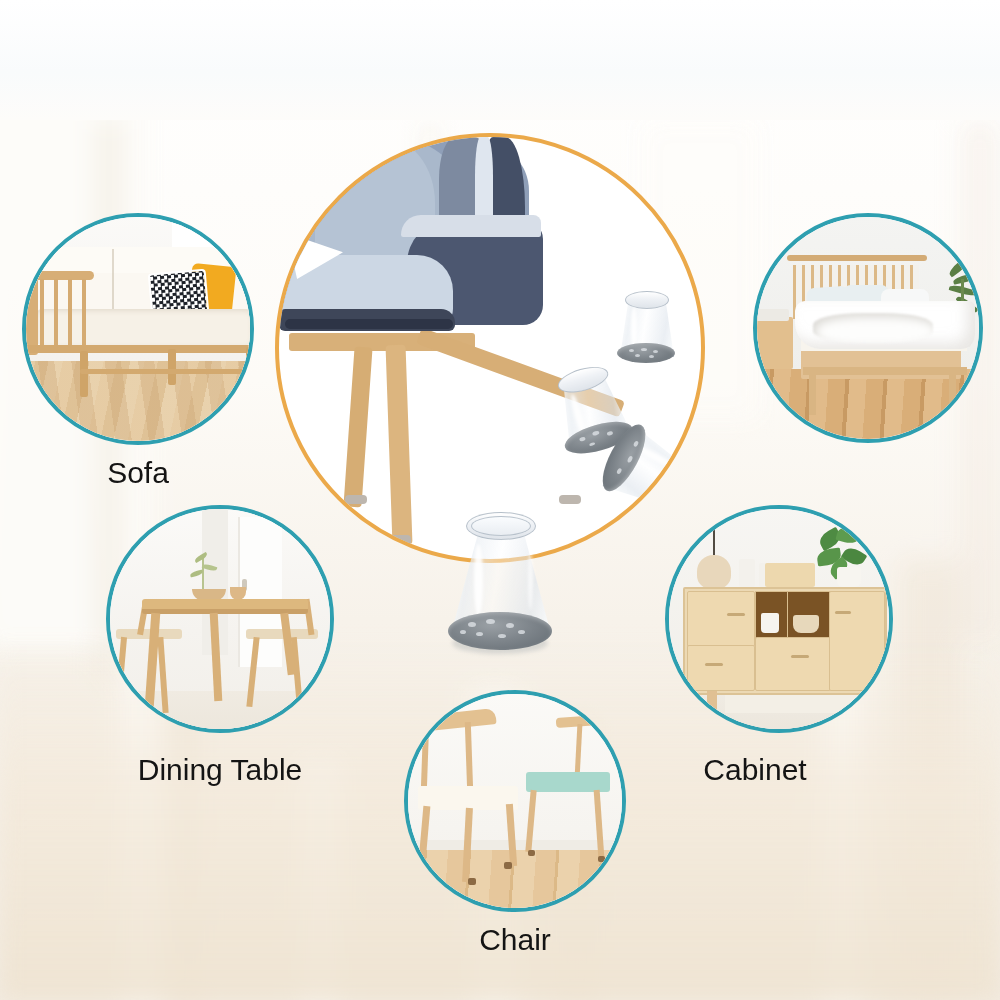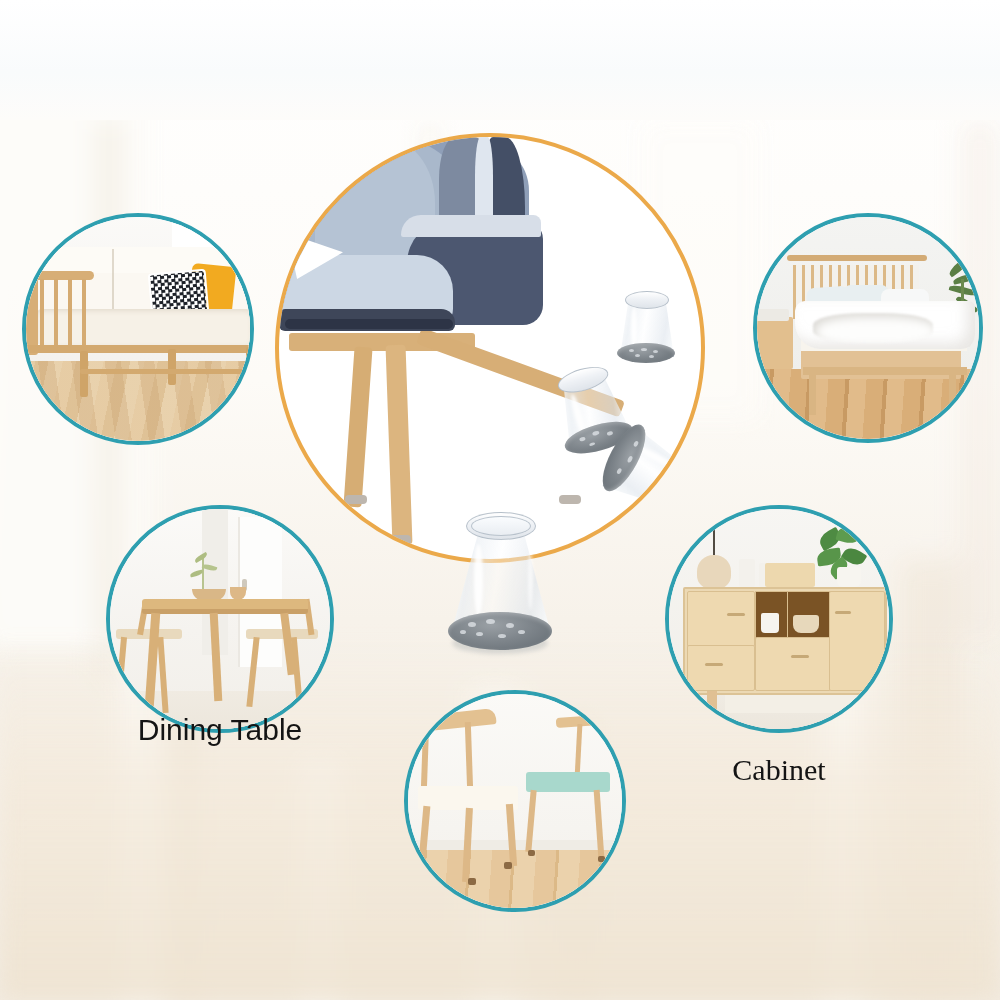--- a/index.html
+++ b/index.html
@@ -193,20 +193,21 @@
       <div class="sofa-spindle" style="left:32px;"></div>
       <div class="sofa-spindle" style="left:46px;"></div>
       <div class="sofa-spindle" style="left:60px;"></div>
       <div class="sofa-rail"></div>
       <div class="sofa-leg" style="left:58px;top:138px;"></div>
       <div class="sofa-leg" style="left:146px;top:136px;height:36px;"></div>
       <div class="sofa-leg" style="left:224px;top:134px;height:32px;"></div>
       <div class="sofa-rail" style="left:58px;top:156px;width:172px;height:5px;"></div>
     </div>
   </div>
+  <div class="cap-label" style="left:22px;top:458px;width:232px;">Sofa</div>
 
   <div class="thumb" style="left:753px;top:213px;width:230px;height:230px;">
     <div class="scene">
       <div class="bed-wall"></div>
       <div class="bed-floor"></div>
       <div class="bed-night"></div>
       <div class="bed-nightbk"></div>
       <div class="bed-plant">
         <div class="leaf" style="left:2px;top:2px;width:24px;height:8px;transform:rotate(-38deg);"></div>
         <div class="leaf" style="left:8px;top:14px;width:26px;height:7px;transform:rotate(-12deg);"></div>
@@ -259,21 +260,21 @@
         <div class="dt-leg" style="left:64px;top:0px;width:6px;height:36px;transform:rotate(-8deg);"></div>
       </div>
 
       <div class="dt-top"></div>
       <div class="dt-top2"></div>
       <div class="dt-leg" style="left:42px;top:108px;width:9px;height:94px;transform:rotate(4deg);"></div>
       <div class="dt-leg" style="left:106px;top:108px;width:8px;height:88px;transform:rotate(-3deg);"></div>
       <div class="dt-leg" style="left:178px;top:108px;width:8px;height:62px;transform:rotate(-7deg);"></div>
     </div>
   </div>
-  <div class="cap-label" style="left:86px;top:715px;width:268px;">Dining Table</div>
+  <div class="cap-label" style="left:86px;top:755px;width:268px;">Dining Table</div>
 
   <div class="thumb" style="left:665px;top:505px;width:228px;height:228px;">
     <div class="scene">
       <div class="cb-wall"></div>
       <div class="cb-floor"></div>
       <div class="cb-lamp"></div>
       <div class="cb-lampb"></div>
       <div class="cb-vase"></div>
       <div class="cb-vase" style="left:94px;top:58px;width:14px;height:24px;"></div>
       <div class="cb-box"></div>
@@ -295,21 +296,21 @@
       <div class="cb-mug" style="left:96px;top:108px;width:18px;height:20px;"></div>
       <div class="cb-mug" style="left:128px;top:110px;width:26px;height:18px;border-radius:3px 3px 8px 8px;background:#e7d8bb;"></div>
       <div class="cb-door" style="left:90px;top:132px;width:74px;height:52px;"></div>
       <div class="cb-handle" style="left:126px;top:150px;width:18px;"></div>
       <div class="cb-door" style="left:164px;top:86px;width:54px;height:98px;"></div>
       <div class="cb-handle" style="left:170px;top:106px;width:16px;"></div>
       <div style="position:absolute;left:42px;top:186px;width:10px;height:26px;background:#e0c093;"></div>
       <div style="position:absolute;left:60px;top:190px;width:150px;height:18px;background:#f3efe6;"></div>
     </div>
   </div>
-  <div class="cap-label" style="left:659px;top:755px;width:240px;font-family:Liberation Serif, serif;">Cabinet</div>
+  <div class="cap-label" style="left:635px;top:755px;width:240px;">Cabinet</div>
 
   <div class="thumb" style="left:404px;top:690px;width:222px;height:222px;">
     <div class="scene">
       <div class="ch-wall"></div>
       <div class="ch-base"></div>
       <div class="ch-floor"></div>
 
       <div class="ch-a" style="left:116px;top:26px;width:110px;height:160px;">
         <div class="ch-rest" style="left:36px;top:0px;width:58px;height:10px;transform:rotate(-4deg);"></div>
         <div class="ch-leg" style="left:56px;top:8px;width:5px;height:54px;transform:rotate(3deg);"></div>
@@ -327,20 +328,21 @@
         <div class="ch-seat-w" style="left:10px;top:82px;width:100px;height:24px;"></div>
         <div class="ch-leg" style="left:12px;top:102px;width:7px;height:78px;transform:rotate(5deg);"></div>
         <div class="ch-leg" style="left:56px;top:104px;width:7px;height:74px;transform:rotate(3deg);"></div>
         <div class="ch-leg" style="left:100px;top:100px;width:7px;height:62px;transform:rotate(-4deg);"></div>
         <div class="ch-cap" style="left:16px;top:176px;width:8px;height:7px;"></div>
         <div class="ch-cap" style="left:60px;top:174px;width:8px;height:7px;"></div>
         <div class="ch-cap" style="left:96px;top:158px;width:8px;height:7px;"></div>
       </div>
     </div>
   </div>
+  <div class="cap-label" style="left:404px;top:925px;width:222px;">Chair</div>
 
   <div class="center-circle">
     <div class="cc-inner">
 
       <div style="position:absolute;left:10px;top:196px;width:186px;height:18px;background:#d8b079;border-radius:3px;"></div>
       <div style="position:absolute;left:70px;top:210px;width:18px;height:160px;background:#d6ad74;transform:rotate(4deg);border-radius:4px;"></div>
       <div style="position:absolute;left:110px;top:208px;width:20px;height:200px;background:#dcb57f;transform:rotate(-2deg);border-radius:4px;"></div>
       <div style="position:absolute;left:140px;top:190px;width:216px;height:17px;background:#d7ae76;transform:rotate(20deg);border-radius:4px;transform-origin:left center;"></div>
       <div style="position:absolute;left:66px;top:358px;width:22px;height:9px;background:#bdb6ae;border-radius:4px;"></div>
       <div style="position:absolute;left:108px;top:398px;width:24px;height:10px;background:#bdb6ae;border-radius:4px;"></div>

